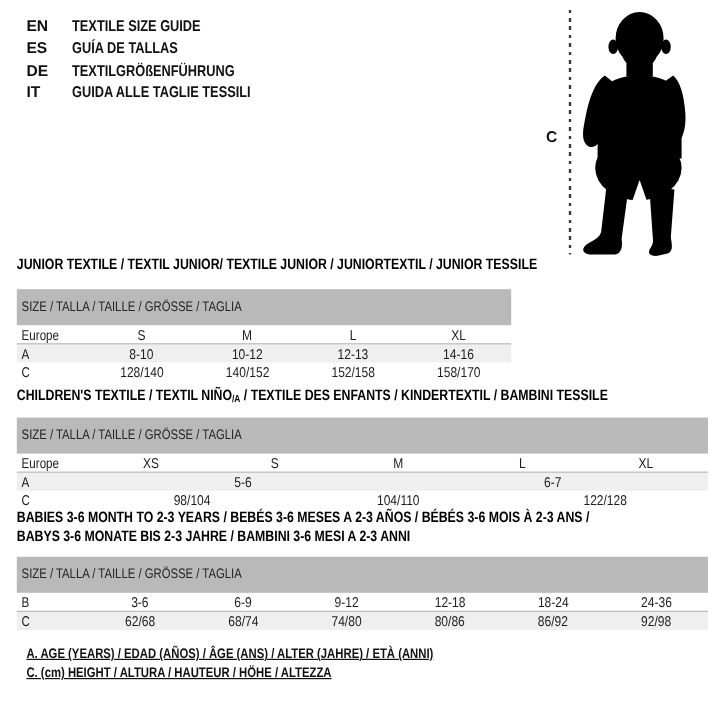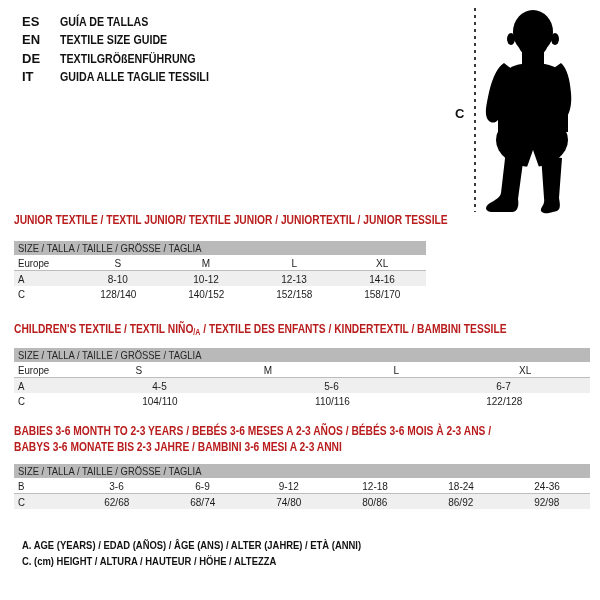--- a/index.html
+++ b/index.html
@@ -17,48 +17,48 @@
   .lang-list{left:22px;top:12px;font-size:13px;font-weight:700;color:#111;}
   .lang-row{display:flex;height:18.5px;align-items:center;}
   .lang-code{width:38px;}
 
   
   .dotline{left:474px;top:8px;width:2px;height:204px;
     background:repeating-linear-gradient(to bottom,#3a3a3a 0 3px,transparent 3px 7px);}
   .c-label{left:455px;top:106px;font-size:13px;font-weight:700;color:#111;}
 
   
-  .sect-title{font-weight:700;font-size:12.5px;color:#b91c1c;line-height:15.5px;}
+  .sect-title{font-weight:700;font-size:12.5px;color:#000000;line-height:15.5px;}
   .subsc{font-size:8.5px;vertical-align:-2px;}
 
   
   .sizetable{position:absolute;}
-  .band{background:#b9b9b9;height:14px;display:flex;align-items:center;
+  .band{background:#b9b9b9;height:30px;display:flex;align-items:center;
     padding-left:4px;font-size:11.5px;color:#262626;}
   .trow{display:flex;height:15px;align-items:center;font-size:11.8px;color:#1c1c1c;}
   .trow.sep{border-top:1px solid #bdbdbd;}
   .striped{background:#efefef;}
   .lbl{width:56px;padding-left:4px;text-align:left;flex:none;}
   .cell{flex:1;text-align:center;}
 
   
-  .footnotes{left:22px;top:537px;font-size:11.5px;font-weight:700;color:#111;}
+  .footnotes{left:22px;top:537px;font-size:11.5px;font-weight:700;color:#111;text-decoration:underline;}
   .footnotes .fline{height:16px;display:flex;align-items:center;}
 </style>
 </head>
 <body>
 
 <div class="abs lang-list">
   <div class="lang-row">
+    <span class="lang-code">EN</span>
+    <span class="cond">TEXTILE SIZE GUIDE</span>
+  </div>
+  <div class="lang-row">
     <span class="lang-code">ES</span>
     <span class="cond">GUÍA DE TALLAS</span>
-  </div>
-  <div class="lang-row">
-    <span class="lang-code">EN</span>
-    <span class="cond">TEXTILE SIZE GUIDE</span>
   </div>
   <div class="lang-row">
     <span class="lang-code">DE</span>
     <span class="cond">TEXTILGRÖßENFÜHRUNG</span>
   </div>
   <div class="lang-row">
     <span class="lang-code">IT</span>
     <span class="cond">GUIDA ALLE TAGLIE TESSILI</span>
   </div>
 </div>
@@ -114,35 +114,35 @@
 
 <div class="abs sect-title" style="left:14px;top:322px;">
   <span class="cond"><span>CHILDREN'S TEXTILE / TEXTIL NIÑO</span><span class="subsc">/A</span><span> / TEXTILE DES ENFANTS / KINDERTEXTIL / BAMBINI TESSILE</span></span>
 </div>
 <div class="sizetable" style="left:14px;top:348px;width:576px;">
   <div class="band">
     <span class="cond">SIZE / TALLA / TAILLE / GRÖSSE / TAGLIA</span>
   </div>
   <div class="trow">
     <span class="lbl"><span class="cond">Europe</span></span>
+    <span class="cell"><span class="condc">XS</span></span>
     <span class="cell"><span class="condc">S</span></span>
     <span class="cell"><span class="condc">M</span></span>
     <span class="cell"><span class="condc">L</span></span>
     <span class="cell"><span class="condc">XL</span></span>
   </div>
   <div class="trow striped sep">
     <span class="lbl"><span class="cond">A</span></span>
-    <span class="cell"><span class="condc">4-5</span></span>
     <span class="cell"><span class="condc">5-6</span></span>
     <span class="cell"><span class="condc">6-7</span></span>
   </div>
   <div class="trow">
     <span class="lbl"><span class="cond">C</span></span>
+    <span class="cell"><span class="condc">98/104</span></span>
     <span class="cell"><span class="condc">104/110</span></span>
-    <span class="cell"><span class="condc">110/116</span></span>
     <span class="cell"><span class="condc">122/128</span></span>
   </div>
 </div>
 
 <div class="abs sect-title" style="left:14px;top:424px;">
   <span class="cond">BABIES 3-6 MONTH TO 2-3 YEARS / BEBÉS 3-6 MESES A 2-3 AÑOS / BÉBÉS 3-6 MOIS À 2-3 ANS /</span><br>
   <span class="cond">BABYS 3-6 MONATE BIS 2-3 JAHRE / BAMBINI 3-6 MESI A 2-3 ANNI</span>
 </div>
 <div class="sizetable" style="left:14px;top:464px;width:576px;">
   <div class="band">

